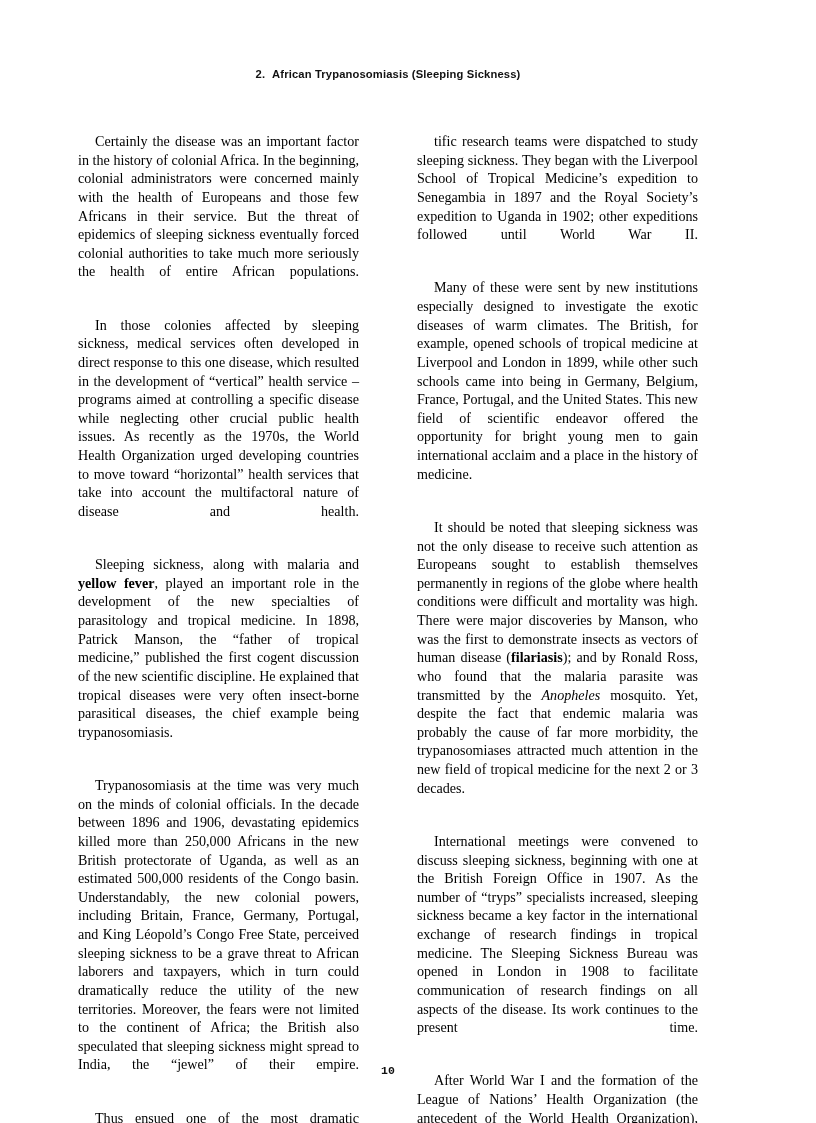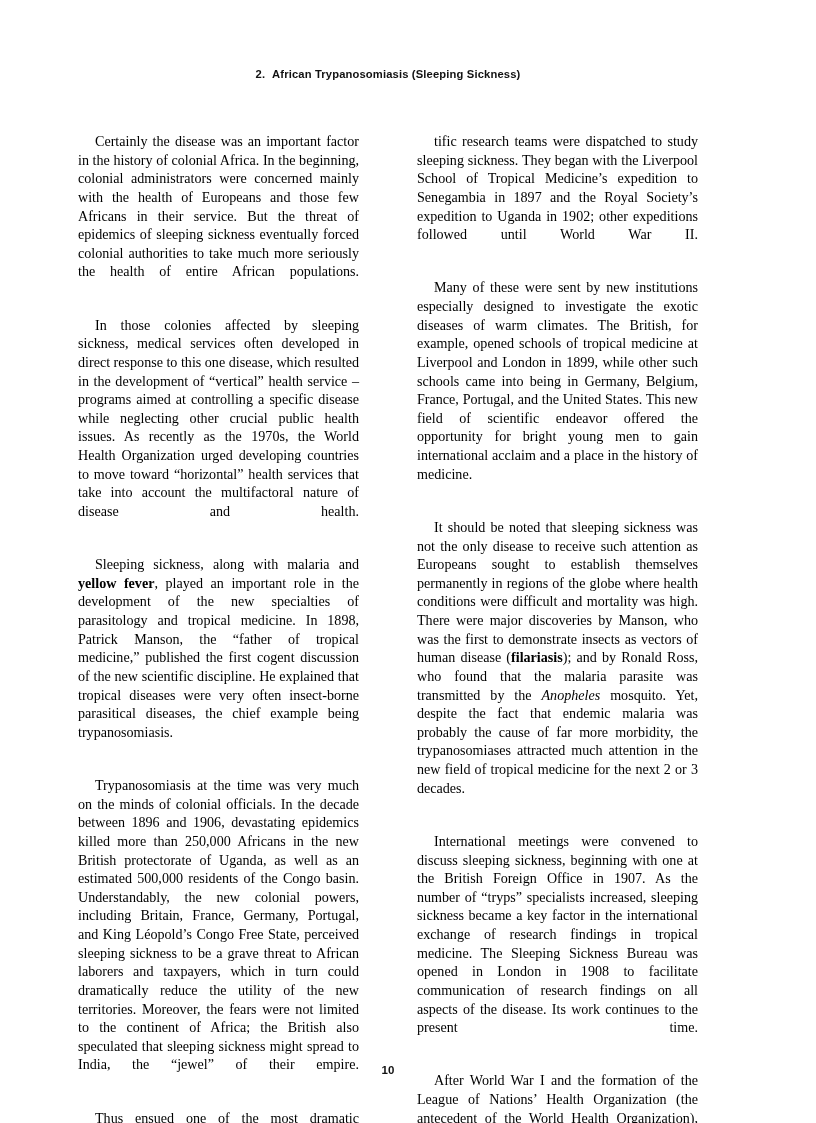--- a/index.html
+++ b/index.html
@@ -68,21 +68,21 @@
     width: 100%;
   }
   b, strong { font-weight: bold; }
   i, em { font-style: italic; }
   .folio {
     position: absolute;
     top: 1048px;
     left: 62px;
     width: 652px;
     text-align: center;
-    font-family: Liberation Sans, sans-serif;
+    font-family: Liberation Mono, monospace;
     font-weight: bold;
     font-size: 11.5px;
     color: #111111;
   }
 </style>
 </head>
 <body>
 
 <div class="page">
 

